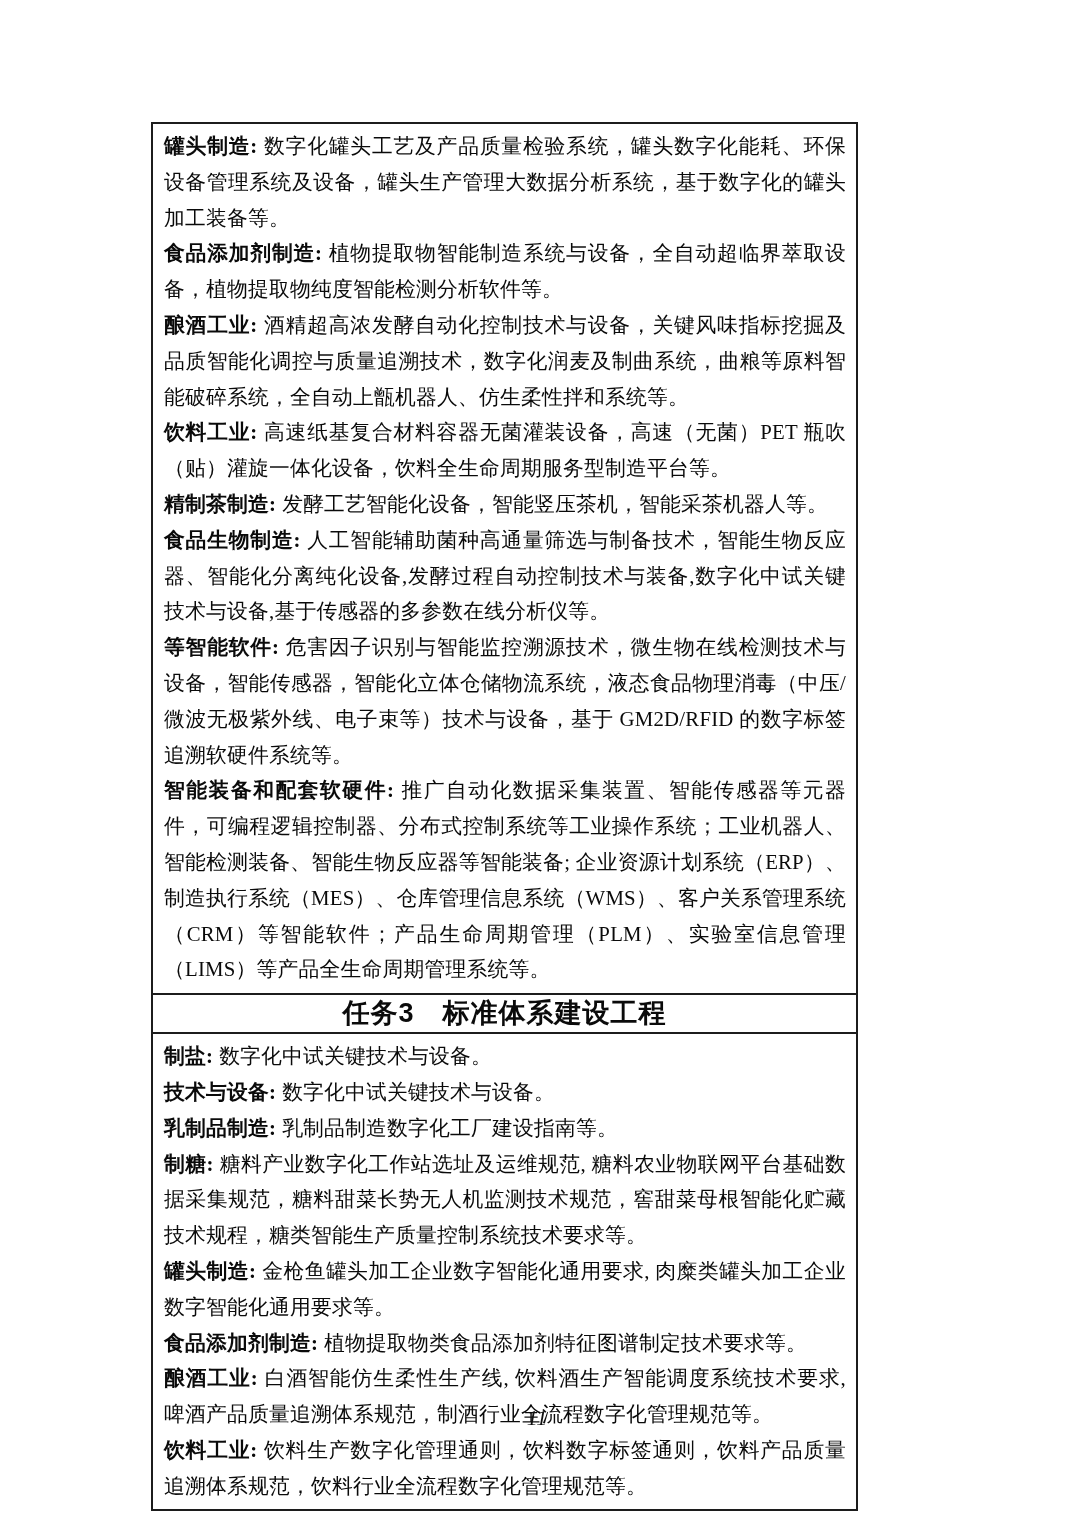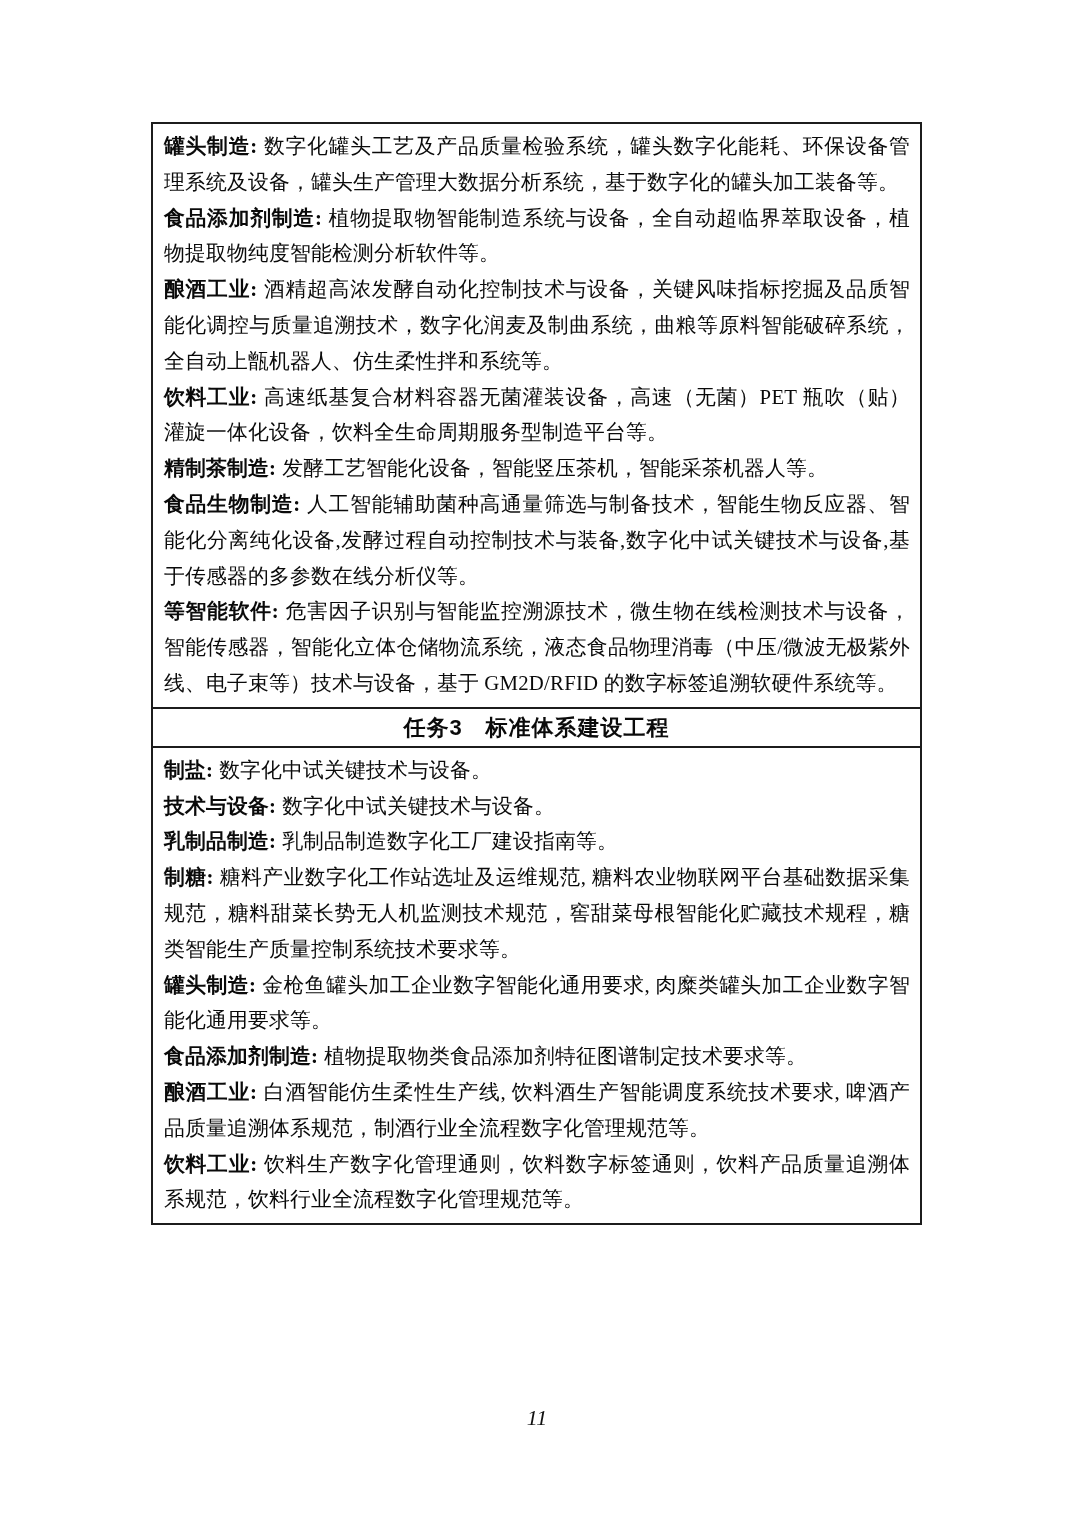--- a/index.html
+++ b/index.html
@@ -13,21 +13,21 @@
     height: 1520px;
     background: #ffffff;
     color: #0a0a0a;
     font-family: "Liberation Serif", "DejaVu Serif", serif;
     overflow: hidden;
   }
   .doc-table {
     position: absolute;
     left: 151px;
     top: 122px;
-    width: 771px;
+    width: 707px;
     box-sizing: border-box;
     border: 2px solid #1c1c1c;
   }
   .cell {
     box-sizing: border-box;
     padding: 4px 10px 6px 11px;
     font-size: 20.8px;
     line-height: 35.8px;
     text-align: justify;
     text-justify: inter-ideograph;
@@ -40,21 +40,21 @@
   .label {
     font-weight: 700;
     padding-right: 6px;
   }
   .section-header {
     box-sizing: border-box;
     border-top: 2px solid #1c1c1c;
     border-bottom: 2px solid #1c1c1c;
     text-align: center;
     font-weight: 700;
-    font-size: 22px;
+    font-size: 27px;
     line-height: 37px;
     letter-spacing: 1px;
     font-family: "Liberation Sans", "DejaVu Sans", sans-serif;
   }
   .page-number {
     position: absolute;
     left: 0;
     right: 0;
     top: 1405px;
     text-align: center;
@@ -72,20 +72,21 @@
   <div class="doc-table">
 
     <div class="cell">
       <p><span class="label">罐头制造:</span><span>数字化罐头工艺及产品质量检验系统，罐头数字化能耗、环保设备管理系统及设备，罐头生产管理大数据分析系统，基于数字化的罐头加工装备等。</span></p>
       <p><span class="label">食品添加剂制造:</span><span>植物提取物智能制造系统与设备，全自动超临界萃取设备，植物提取物纯度智能检测分析软件等。</span></p>
       <p><span class="label">酿酒工业:</span><span>酒精超高浓发酵自动化控制技术与设备，关键风味指标挖掘及品质智能化调控与质量追溯技术，数字化润麦及制曲系统，曲粮等原料智能破碎系统，全自动上甑机器人、仿生柔性拌和系统等。</span></p>
       <p><span class="label">饮料工业:</span><span>高速纸基复合材料容器无菌灌装设备，高速（无菌）PET 瓶吹（贴）灌旋一体化设备，饮料全生命周期服务型制造平台等。</span></p>
       <p><span class="label">精制茶制造:</span><span>发酵工艺智能化设备，智能竖压茶机，智能采茶机器人等。</span></p>
       <p><span class="label">食品生物制造:</span><span>人工智能辅助菌种高通量筛选与制备技术，智能生物反应器、智能化分离纯化设备,发酵过程自动控制技术与装备,数字化中试关键技术与设备,基于传感器的多参数在线分析仪等。</span></p>
       <p><span class="label">等智能软件:</span><span>危害因子识别与智能监控溯源技术，微生物在线检测技术与设备，智能传感器，智能化立体仓储物流系统，液态食品物理消毒（中压/微波无极紫外线、电子束等）技术与设备，基于 GM2D/RFID 的数字标签追溯软硬件系统等。</span></p>
+      <p><span class="label">智能装备和配套软硬件:</span><span>推广自动化数据采集装置、智能传感器等元器件，可编程逻辑控制器、分布式控制系统等工业操作系统；工业机器人、智能检测装备、智能生物反应器等智能装备; 企业资源计划系统（ERP）、制造执行系统（MES）、仓库管理信息系统（WMS）、客户关系管理系统（CRM）等智能软件；产品生命周期管理（PLM）、实验室信息管理（LIMS）等产品全生命周期管理系统等。</span></p>
     </div>
 
     <div class="section-header">任务3　标准体系建设工程</div>
 
     <div class="cell">
       <p><span class="label">制盐:</span><span>数字化中试关键技术与设备。</span></p>
       <p><span class="label">技术与设备:</span><span>数字化中试关键技术与设备。</span></p>
       <p><span class="label">乳制品制造:</span><span>乳制品制造数字化工厂建设指南等。</span></p>
       <p><span class="label">制糖:</span><span>糖料产业数字化工作站选址及运维规范, 糖料农业物联网平台基础数据采集规范，糖料甜菜长势无人机监测技术规范，窖甜菜母根智能化贮藏技术规程，糖类智能生产质量控制系统技术要求等。</span></p>
       <p><span class="label">罐头制造:</span><span>金枪鱼罐头加工企业数字智能化通用要求, 肉糜类罐头加工企业数字智能化通用要求等。</span></p>

